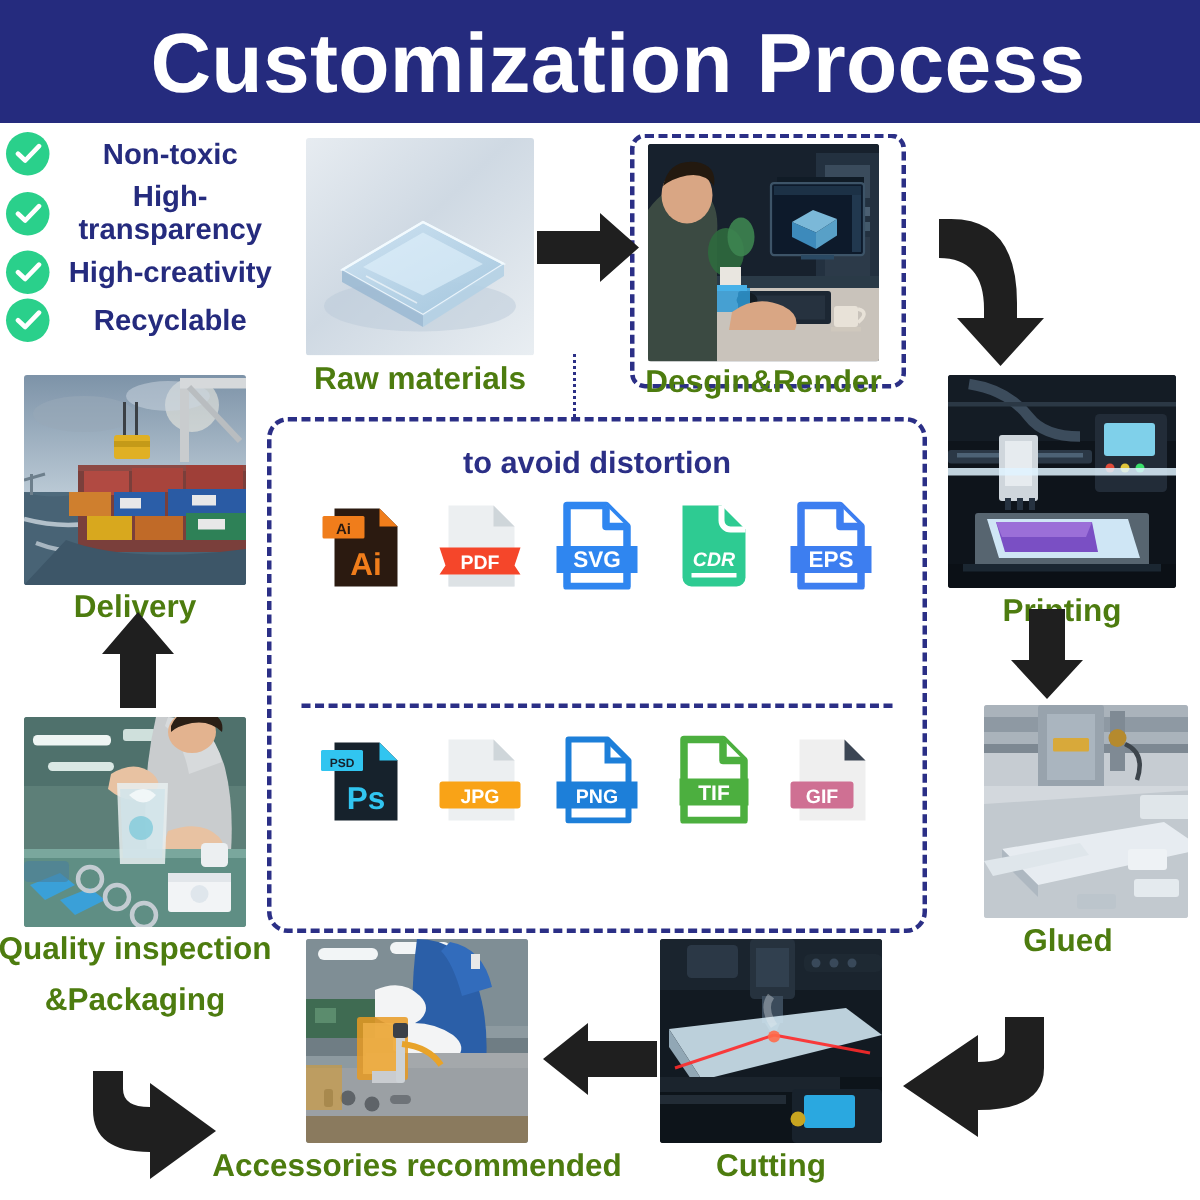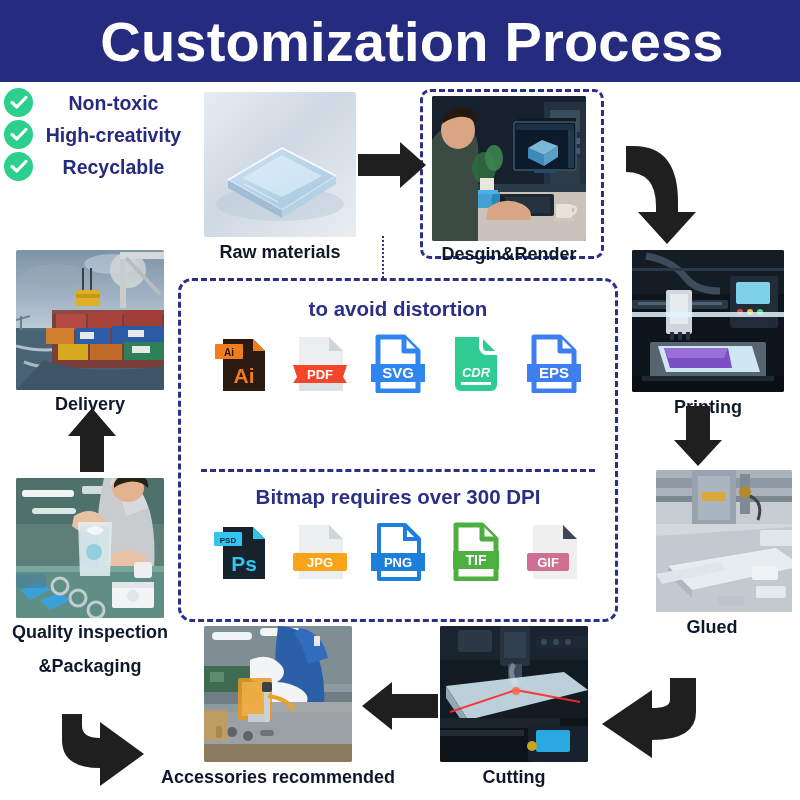--- a/index.html
+++ b/index.html
@@ -18,21 +18,21 @@
   .check{flex:0 0 auto;width:29px;height:29px;border-radius:50%;background:#2ad08b;
     position:relative;margin-right:6px;}
   .check svg{position:absolute;left:6px;top:7px;}
   .feature-label{flex:1 1 auto;color:#252b7e;font-size:19.5px;font-weight:bold;
     line-height:22px;text-align:center;}
 
   
   .tile{position:absolute;}
   .tile .ph{width:100%;height:100%;border-radius:2px;overflow:hidden;position:relative;}
   .tile-cap{position:absolute;left:50%;transform:translateX(-50%);white-space:nowrap;
-    color:#0f172a;font-size:18px;font-weight:bold;line-height:25px;text-align:center;}
+    color:#4d7c0f;font-size:21px;font-weight:bold;line-height:25px;text-align:center;}
   .tile-cap.two{white-space:normal;width:210px;}
 
   
   .design-box{position:absolute;left:420px;top:89px;width:178px;height:164px;
     border:3px dashed #2b2f86;border-radius:10px;}
   .dotted-connector{position:absolute;border-left:2px dotted #2b2f86;border-bottom:2px dotted #2b2f86;}
 
   
   .panel{position:absolute;left:178px;top:278px;width:434px;height:338px;
     border:3px dashed #2b2f86;border-radius:14px;background:#fff;}
@@ -58,20 +58,28 @@
   </div>
 
   <div class="features">
     <div class="feature-row">
       <span class="check">
         <svg width="18" height="15" viewBox="0 0 18 15">
             <path d="M2 7.5 L6.8 12 L16 2.4" stroke="#fff" stroke-width="3.1" fill="none" stroke-linecap="round" stroke-linejoin="round"></path>
           </svg>
       </span>
       <span class="feature-label">Non-toxic</span>
+    </div>
+    <div class="feature-row">
+      <span class="check">
+        <svg width="18" height="15" viewBox="0 0 18 15">
+            <path d="M2 7.5 L6.8 12 L16 2.4" stroke="#fff" stroke-width="3.1" fill="none" stroke-linecap="round" stroke-linejoin="round"></path>
+          </svg>
+      </span>
+      <span class="feature-label">High-transparency</span>
     </div>
     <div class="feature-row">
       <span class="check">
         <svg width="18" height="15" viewBox="0 0 18 15">
             <path d="M2 7.5 L6.8 12 L16 2.4" stroke="#fff" stroke-width="3.1" fill="none" stroke-linecap="round" stroke-linejoin="round"></path>
           </svg>
       </span>
       <span class="feature-label">High-creativity</span>
     </div>
     <div class="feature-row">
@@ -413,21 +421,20 @@
             <rect x="2" y="31" width="54" height="18" fill="#3d7ef0"></rect>
             <text x="29" y="45" font-family="Liberation Sans, sans-serif" font-size="15" font-weight="bold" fill="#ffffff" text-anchor="middle">EPS</text>
           </svg>
         </div>
       </div>
     </div>
 
     <div class="panel-divider"></div>
 
     <div class="panel-sec" style="top:200px;">
-      <div class="panel-title">Bitmap requires over 300 DPI</div>
       <div class="icons-row">
 
         <div class="fi">
           <svg width="58" height="60" viewBox="0 0 58 60">
             <polygon points="10,6 40,6 52,18 52,58 10,58" fill="#16222c"></polygon>
             <polygon points="40,6 52,18 40,18" fill="#31c5f0"></polygon>
             <rect x="1" y="11" width="28" height="14" rx="1" fill="#31c5f0"></rect>
             <text x="15" y="22" font-family="Liberation Sans, sans-serif" font-size="8" font-weight="bold" fill="#16222c" text-anchor="middle">PSD</text>
             <text x="31" y="50" font-family="Liberation Sans, sans-serif" font-size="21" font-weight="bold" fill="#31c5f0" text-anchor="middle">Ps</text>
           </svg>

